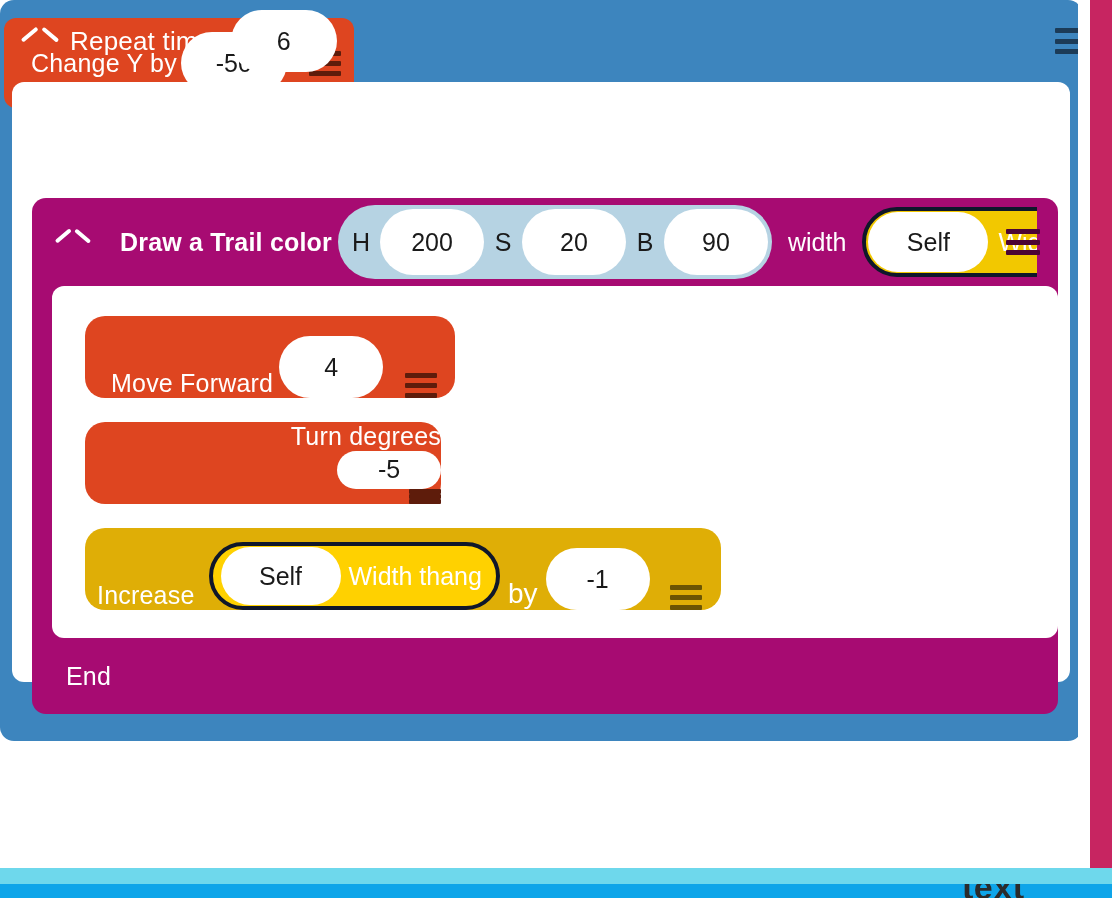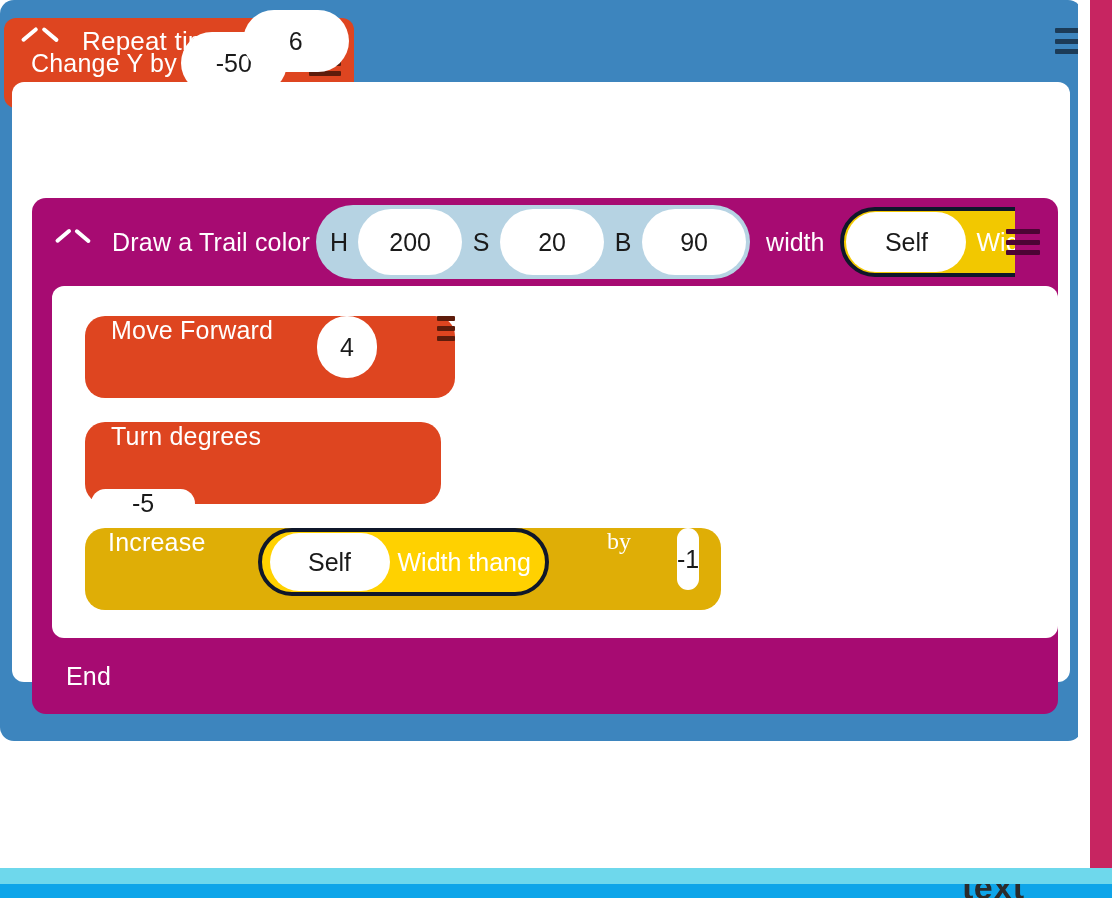--- a/index.html
+++ b/index.html
@@ -98,21 +98,21 @@
     background: #3D85BE;
     border-radius: 14px;
     display: block;
   }
   #repeat-head {
     position: absolute; left: 0; top: 0; width: 100%; height: 82px;
     display: flex; align-items: center;
     font-size: 26px; color: #fff;
   }
   #repeat-head .chev { width: 36px; height: 24px; margin-left: 22px; }
-  #repeat-head .blk-label { margin-left: 24px; }
+  #repeat-head .blk-label { margin-left: 12px; }
   #repeat-head .pill { margin-left: 5px; width: 106px; height: 62px; font-size: 25px; }
   #repeat-menu { position: absolute; right: 23px; top: 28px; width: 34px; height: 26px; }
   #repeat-menu i { height: 5px; background: #1C3B57; }
 
   #repeat-body {
     position: absolute; left: 12px; top: 82px; width: 1058px; height: 600px;
     background: #ffffff; border-radius: 12px;
   }
   #repeat-end {
     position: absolute; left: 0; bottom: 0; width: 100%; height: 59px;
@@ -126,21 +126,21 @@
     background: #A70B72;
     border-radius: 14px;
     display: block;
   }
   #trail-head {
     position: absolute; left: 0; top: 0; width: 100%; height: 88px;
     display: flex; align-items: center; font-size: 25px; color: #fff;
     overflow: hidden;
   }
   #trail-head .chev { width: 34px; height: 22px; margin-left: 24px; }
-  #trail-head .blk-label { margin-left: 22px; }
+  #trail-head .blk-label { margin-left: 30px; font-weight: bold; }
 
   
   .hsb {
     margin-left: 6px;
     background: #B6D3E3;
     border-radius: 999px;
     height: 74px;
     display: flex;
     align-items: center;
     padding: 0 4px;
@@ -193,25 +193,24 @@
     position: absolute; left: 0; bottom: 0; width: 100%; height: 76px;
     display: flex; align-items: center; font-size: 25px; color: #fff;
   }
   #trail-end .blk-label { margin-left: 34px; }
 
   
   .stmt {
     position: absolute;
     border-radius: 20px;
     display: flex;
-    align-items: flex-start;
+    align-items: flex-end;
     box-sizing: border-box;
     color: #ffffff;
     font-size: 25px;
-    gap: 38px;
   }
   .stmt .blk-label { margin-left: 26px; }
   .stmt .burger { width: 32px; height: 25px; margin-left: 22px; }
 
   #move-fwd {
     left: 33px; top: 30px; width: 370px; height: 82px;
     background: #DE4520;
   }
   #move-fwd .pill { margin-left: 6px; width: 104px; height: 62px; }
   #move-fwd .burger i { height: 5px; background: #5E1C0B; }
@@ -221,22 +220,22 @@
     background: #DE4520;
     flex-direction: column;
   }
   #turn-deg .pill { margin-left: 6px; width: 104px; height: 62px; }
   #turn-deg .burger i { height: 5px; background: #5E1C0B; }
 
   #increase {
     left: 33px; top: 242px; width: 636px; height: 82px;
     background: #DFAE06;
   }
-  #increase .blk-label { margin-left: 23px; }
-  #increase .mid-word { margin-left: 20px; font-size: 24px; font-family: Liberation Serif, serif; }
+  #increase .blk-label { margin-left: 12px; }
+  #increase .mid-word { margin-left: 8px; font-size: 28px; }
   #increase .pill { margin-left: 8px; width: 104px; height: 62px; }
   #increase .burger { margin-left: 20px; }
   #increase .burger i { height: 5px; background: #6B5403; }
 
   #increase .self-reporter {
     margin-left: 14px;
     background: #FFD100;
     height: 68px;
   }
   #increase .self-reporter .pill { width: 120px; height: 58px; }

